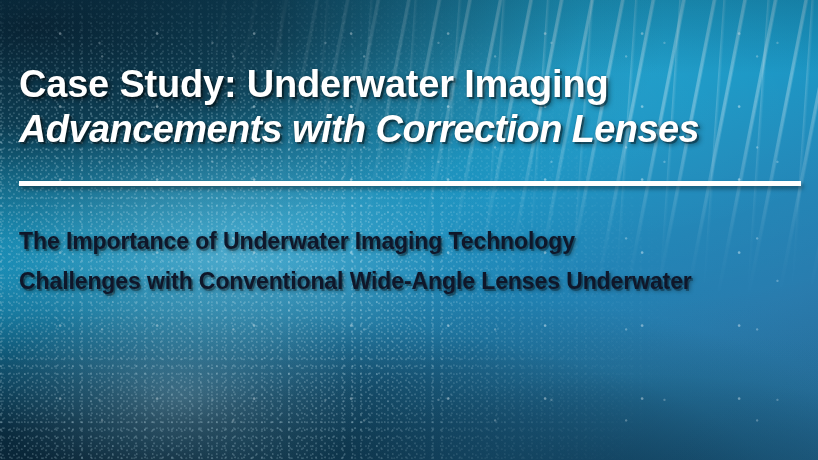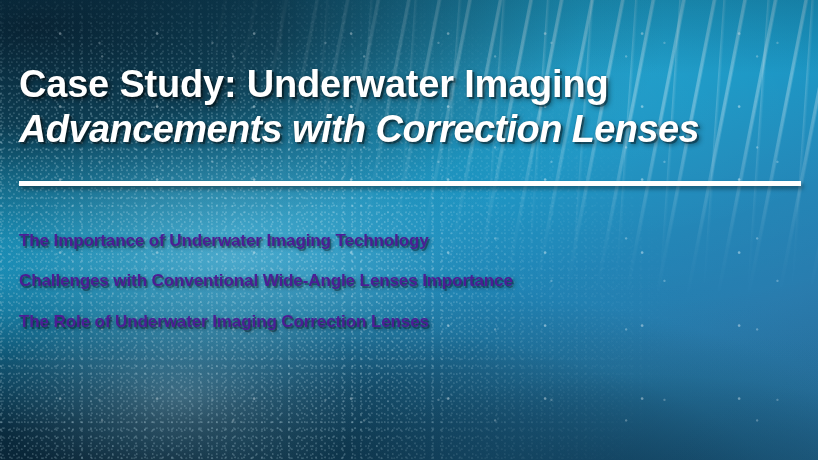--- a/index.html
+++ b/index.html
@@ -183,24 +183,24 @@
   }
 
   #toc {
     position: absolute;
     left: 19px;
     top: 221px;
     width: 792px;
     list-style: none;
   }
   #toc li {
-    color: #4c1d95;
+    color: #0f172a;
     font-family: "Liberation Sans", sans-serif;
     font-weight: 700;
-    font-size: 17px;
+    font-size: 23px;
     line-height: 40.3px;
     letter-spacing: -0.1px;
     white-space: nowrap;
     text-shadow:
       1.5px 1.5px 0 rgba(0,0,0,0.30),
       2px 2px 4px rgba(0,0,0,0.44);
   }
 </style>
 </head>
 <body>
@@ -223,18 +223,17 @@
 
     <h1 id="title">
       <span class="tline l1">Case Study: Underwater Imaging</span>
       <span class="tline l2">Advancements with Correction Lenses</span>
     </h1>
 
     <div id="divider"></div>
 
     <ul id="toc">
       <li>The Importance of Underwater Imaging Technology</li>
-      <li>Challenges with Conventional Wide-Angle Lenses Importance</li>
-      <li>The Role of Underwater Imaging Correction Lenses</li>
+      <li>Challenges with Conventional Wide-Angle Lenses Underwater</li>
     </ul>
 
   </div>
 </div>
 
 </body></html>

